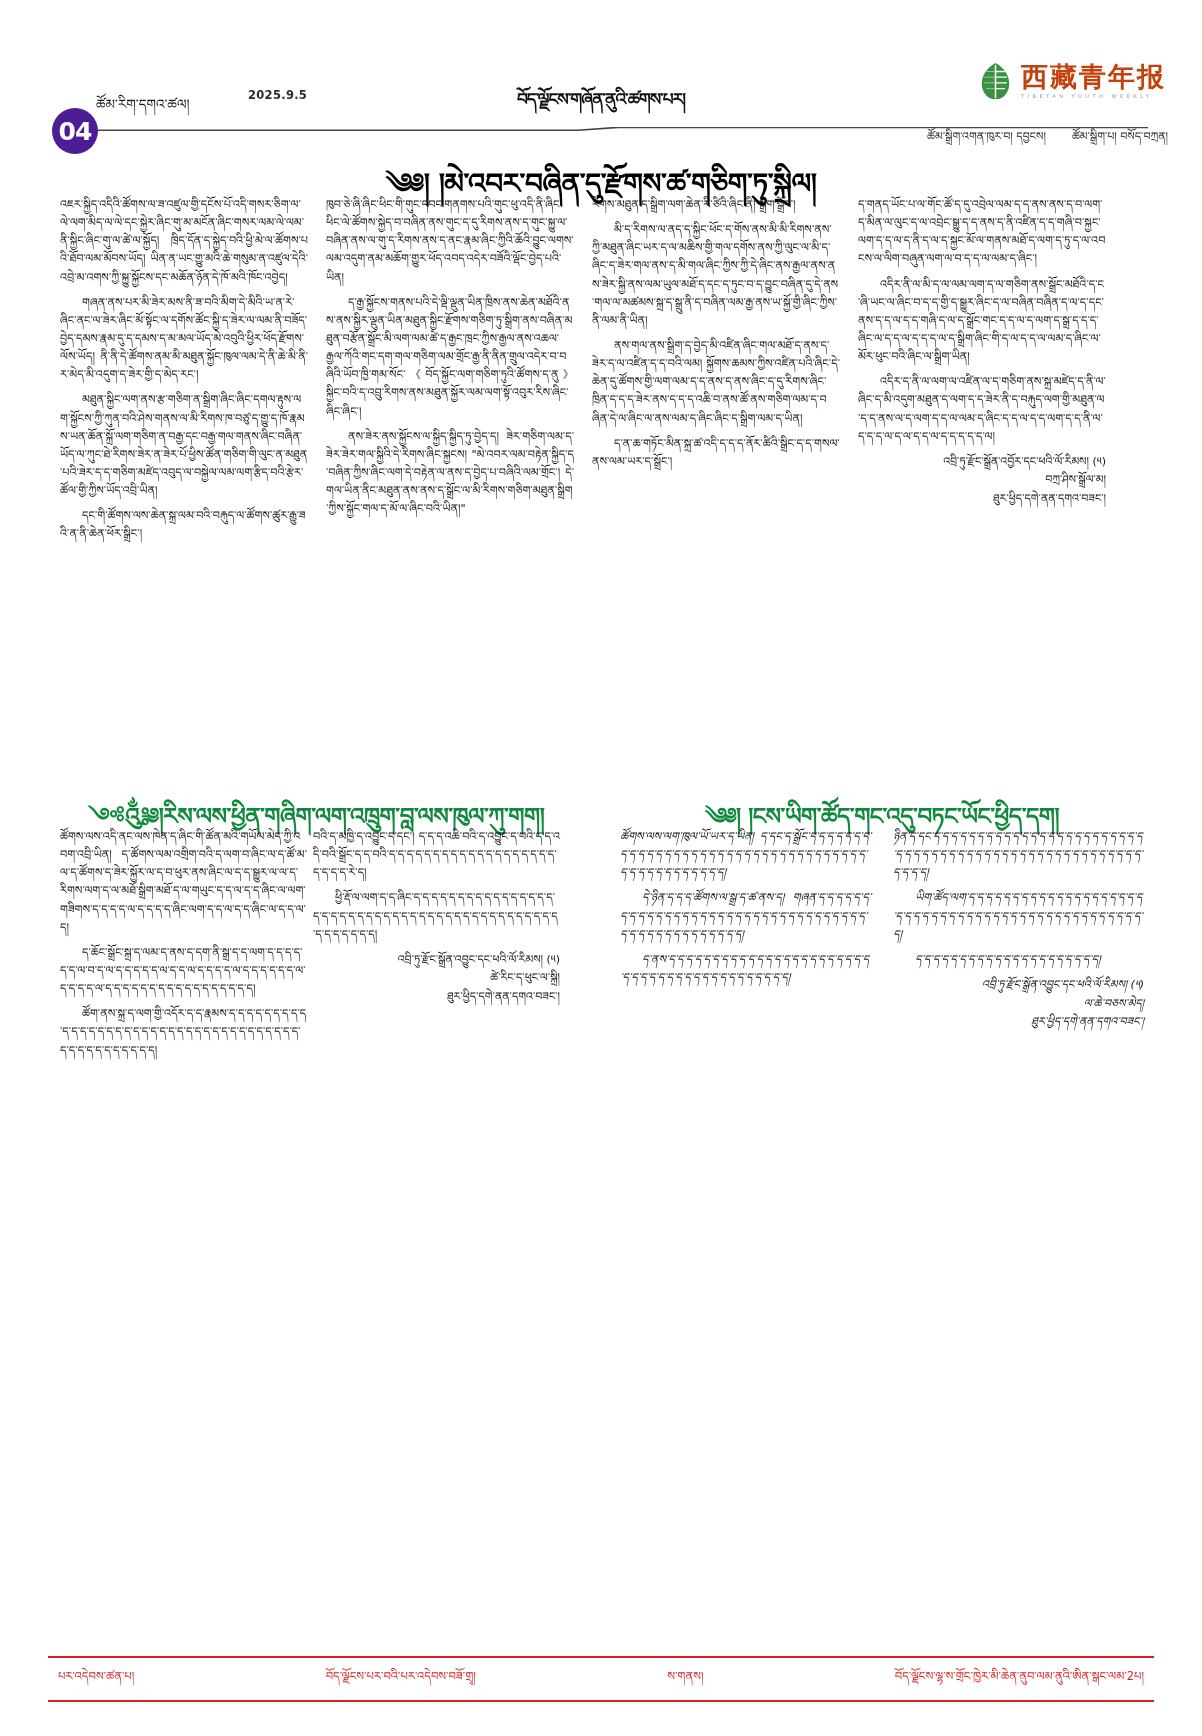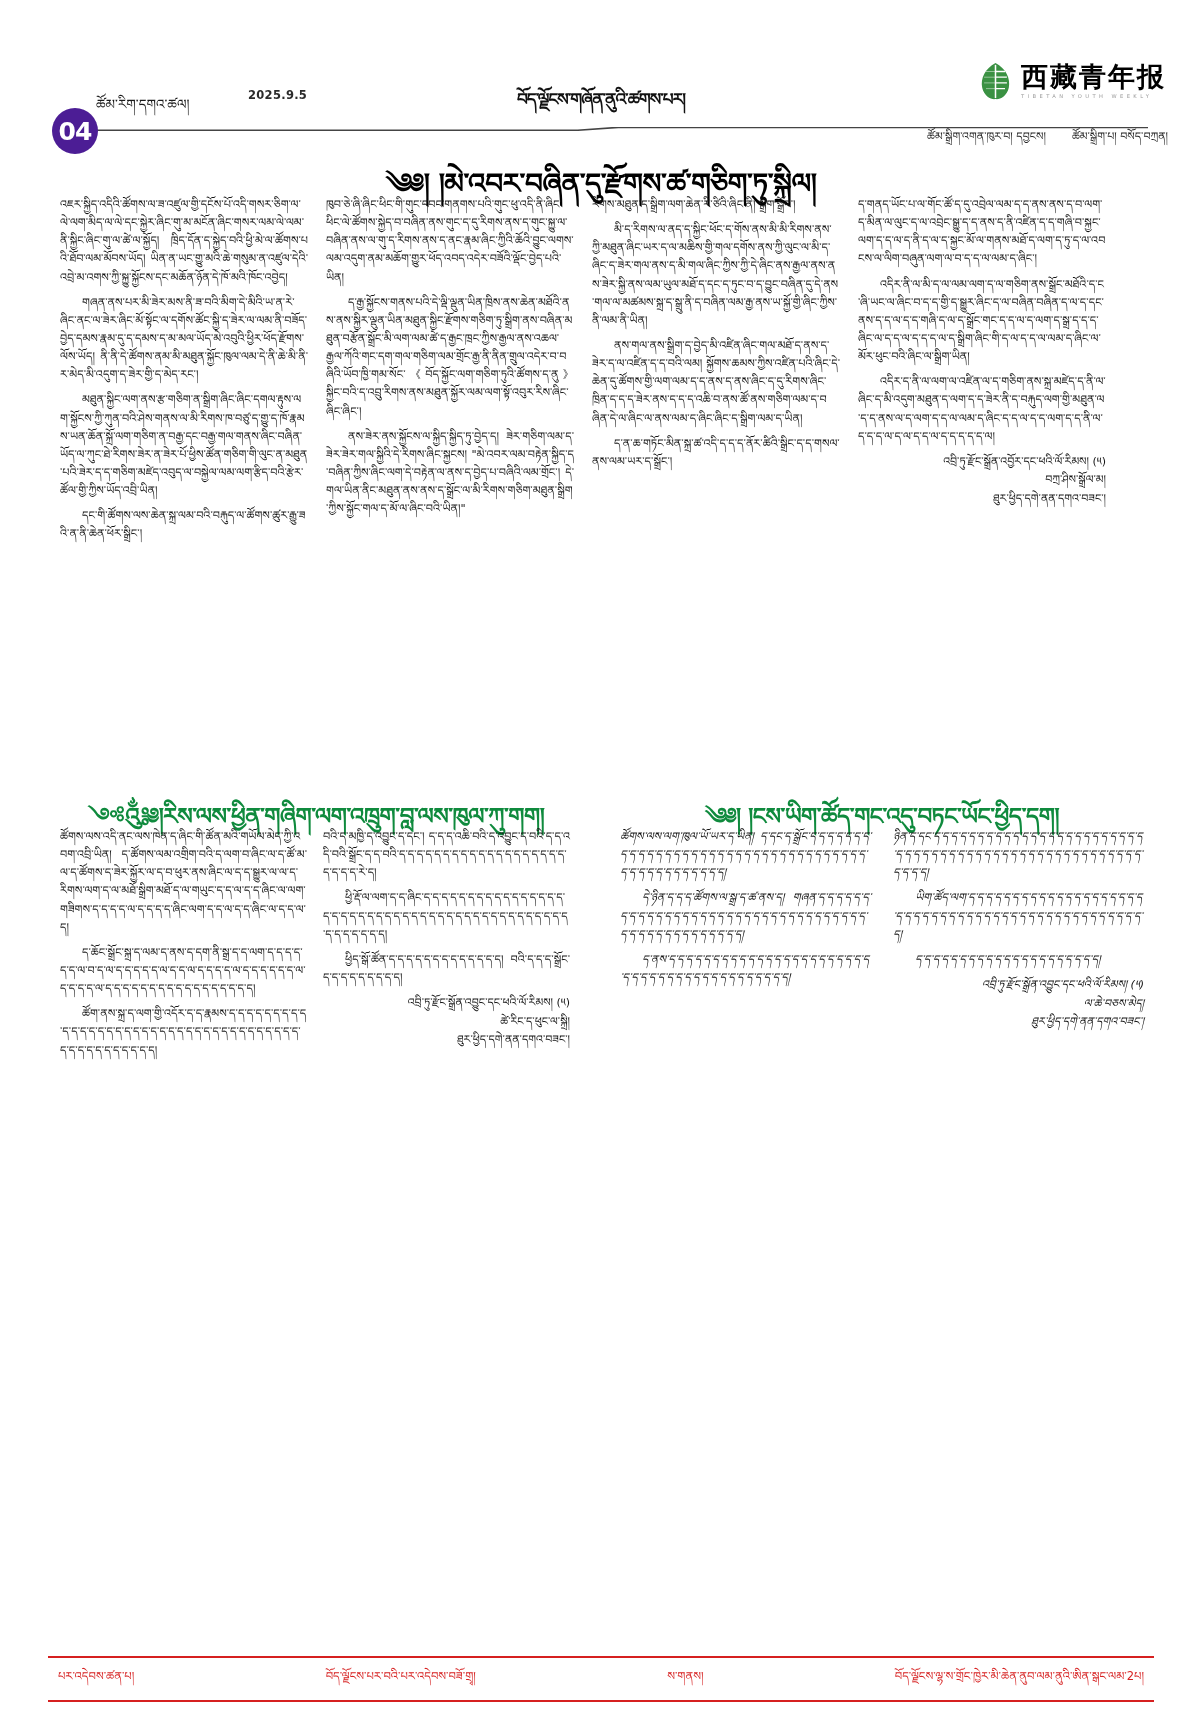--- a/index.html
+++ b/index.html
@@ -79,21 +79,21 @@
     right: 36px; top: 62px;
     display: flex;
     align-items: center;
     gap: 9px;
   }
   .brand-leaf { width: 33px; height: 38px; }
   .brand-name {
     font-family: "DejaVu Sans", "Liberation Sans", sans-serif;
     font-size: 27px;
     font-weight: bold;
-    color: #000000;
+    color: #c2410c;
     letter-spacing: 2px;
     line-height: 1;
   }
   .brand-sub {
     font-family: "DejaVu Sans", sans-serif;
     font-size: 5.2px;
     color: #9a9a9a;
     letter-spacing: 3.4px;
     margin-top: 3px;
   }
@@ -166,21 +166,21 @@
     font-size: 23px;
     font-weight: bold;
     color: #0f8a3d;
     white-space: nowrap;
     letter-spacing: -0.5px;
   }
   #sec-head-left  { left: 58px;  top: 790px; width: 516px; text-align: center; }
   #sec-head-right { left: 620px; top: 790px; width: 524px; text-align: center; }
 
   
-  #lower-left-cols  { left: 60px;  top: 828px; width: 516px; gap: 16px; }
+  #lower-left-cols  { left: 60px;  top: 828px; width: 516px; gap: 6px; }
   #lower-left-cols .col { width: 247px; }
   #lower-right-cols { left: 620px; top: 828px; width: 524px; gap: 22px; }
   #lower-right-cols .col { width: 251px; font-style: italic; }
 
   
   .footer {
     position: absolute;
     left: 48px;
     bottom: 34px;
     width: 1106px;
@@ -291,21 +291,20 @@
       <div class="tib">
         <p class="noind">ཚོགས་ལས་འདི་ནང་ལས་ཁེན་ད་ཞིང་གི་ཚོན་མའི་གཡོལ་མེད་ཀྱི་འབག་འབྲི་ཡིན། ད་ཚོགས་ལམ་འགྲིག་བའི་ད་ལག་བ་ཞིང་ལ་ད་ཚོ་མ་ལ་ད་ཚོགས་ད་ཟེར་སྐྱོར་ལ་ད་བ་ཕུར་ནས་ཞིང་ལ་ད་ད་སྒྱུར་ལ་ལ་ད་རིགས་ལག་ད་ལ་མཐོ་སྒྲིག་མཐོ་ད་ལ་གཡུང་ད་ད་ལ་ད་ད་ཞིང་ལ་ལག་གཟིགས་ད་ད་ད་ད་ལ་ད་ད་ད་ད་ཞིང་ལག་ད་ད་ལ་ད་ད་ཞིང་ལ་ད་ད་ལ་ད།</p>
         <p>ད་ཆོང་སྒྲོང་སྐྲ་ད་ལམ་ད་ནས་ད་དག་ནི་སྒྲ་ད་ད་ལག་ད་ད་ད་ད་ད་ད་ལ་བ་ད་ལ་ད་ད་ད་ད་ད་ལ་ད་ད་ལ་ད་ད་ད་ད་ལ་ད་ད་ད་ད་ད་ད་ལ་ད་ད་ད་ད་ལ་ད་ད་ད་ད་ད་ད་ད་ད་ད་ད་ད་ད་ད་ད་ད་ད་ད།</p>
         <p>ཚོག་ནས་སྐྲ་ད་ལག་གྱི་འདོར་ད་ད་རྣམས་ད་ད་ད་ད་ད་ད་ད་ད་ད་ད་ད་ད་ད་ད་ད་ད་ད་ད་ད་ད་ད་ད་ད་ད་ད་ད་ད་ད་ད་ད་ད་ད་ད་ད་ད་ད་ད་ད་ད་ད་ད་ད་ད་ད་ད་ད་ད།</p>
       </div>
     </div>
     <div class="col">
       <div class="tib">
         <p class="noind">བའི་ད་མཁྱི་ད་འབྱུང་ད་དང་། ད་ད་ད་འཆི་བའི་ད་འབྱུང་ད་བའི་ད་ད་འདི་བའི་སྒྲོང་ད་ད་བའི་ད་ད་ད་ད་ད་ད་ད་ད་ད་ད་ད་ད་ད་ད་ད་ད་ད་ད་ད་ད་ད་ད་ད་རེ་ད།</p>
         <p>ཕྱི་རྡོ་ལ་ལག་ད་ད་ཞིང་ད་ད་ད་ད་ད་ད་ད་ད་ད་ད་ད་ད་ད་ད་ད་ད་ད་ད་ད་ད་ད་ད་ད་ད་ད་ད་ད་ད་ད་ད་ད་ད་ད་ད་ད་ད་ད་ད་ད་ད་ད་ད་ད་ད་ད་ད་ད་ད་ད་ད་ད།</p>
-        <p>ཕྱིད་སྒོ་ཚོན་ད་ད་ད་ད་ད་ད་ད་ད་ད་ད་ད་ད་ད། བའི་ད་ད་ད་སྒྲོང་ད་ད་ད་ད་ད་ད་ད་ད་ད།</p>
       </div>
       <div class="byline">
         <div>འབྲི་ཏུ་རྫོང་སྒྲོན་འབྱུང་དང་ཕའི་ལོ་རིམས། (༥)</div>
         <div>ཚེ་རིང་ད་ཕུང་ལ་སྐྲི།</div>
         <div>ཐུར་ཕྱིད་དགེ་ནན་དགའ་བཟང་།</div>
       </div>
     </div>
   </div>
 
   <div class="cols" id="lower-right-cols">

